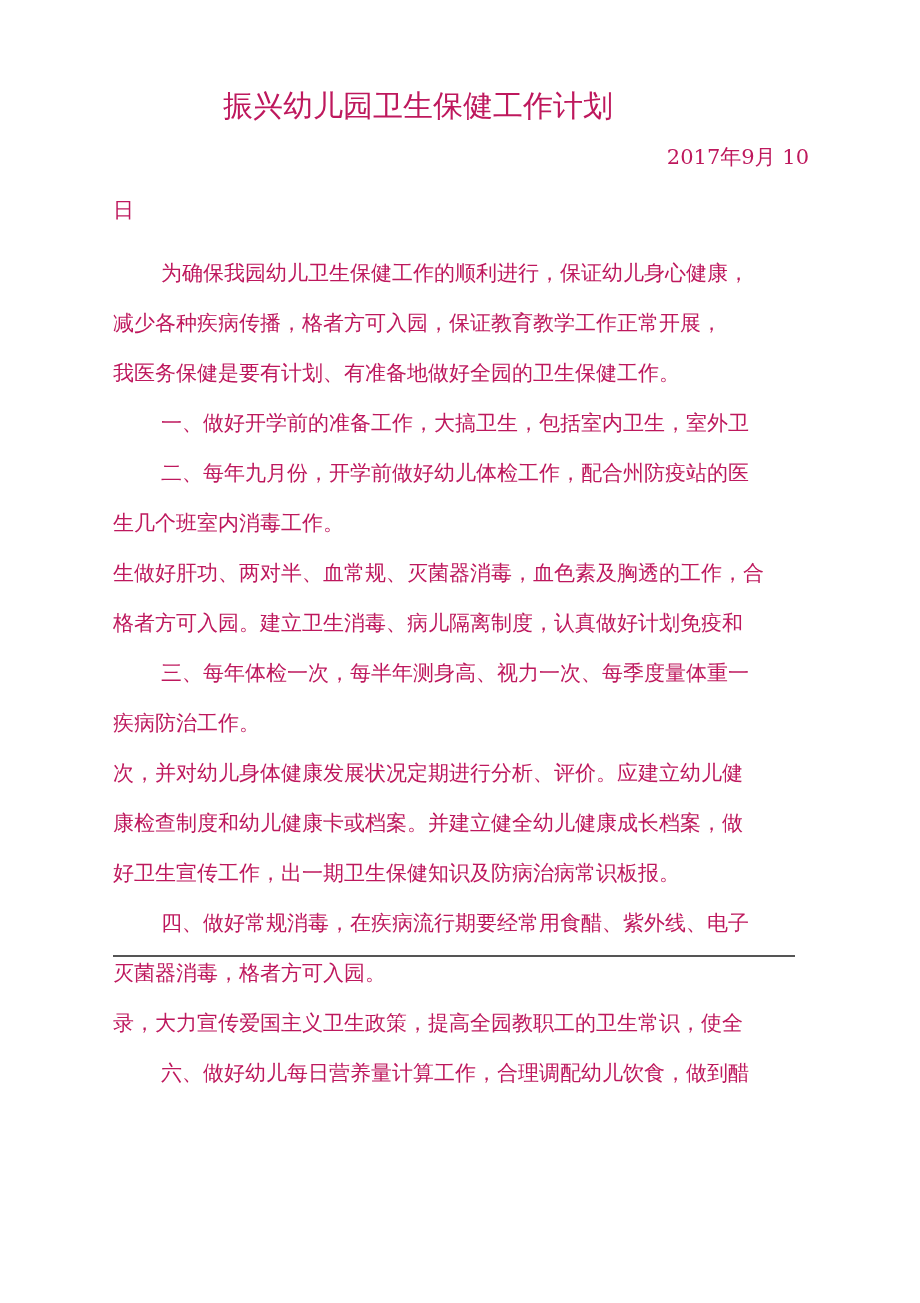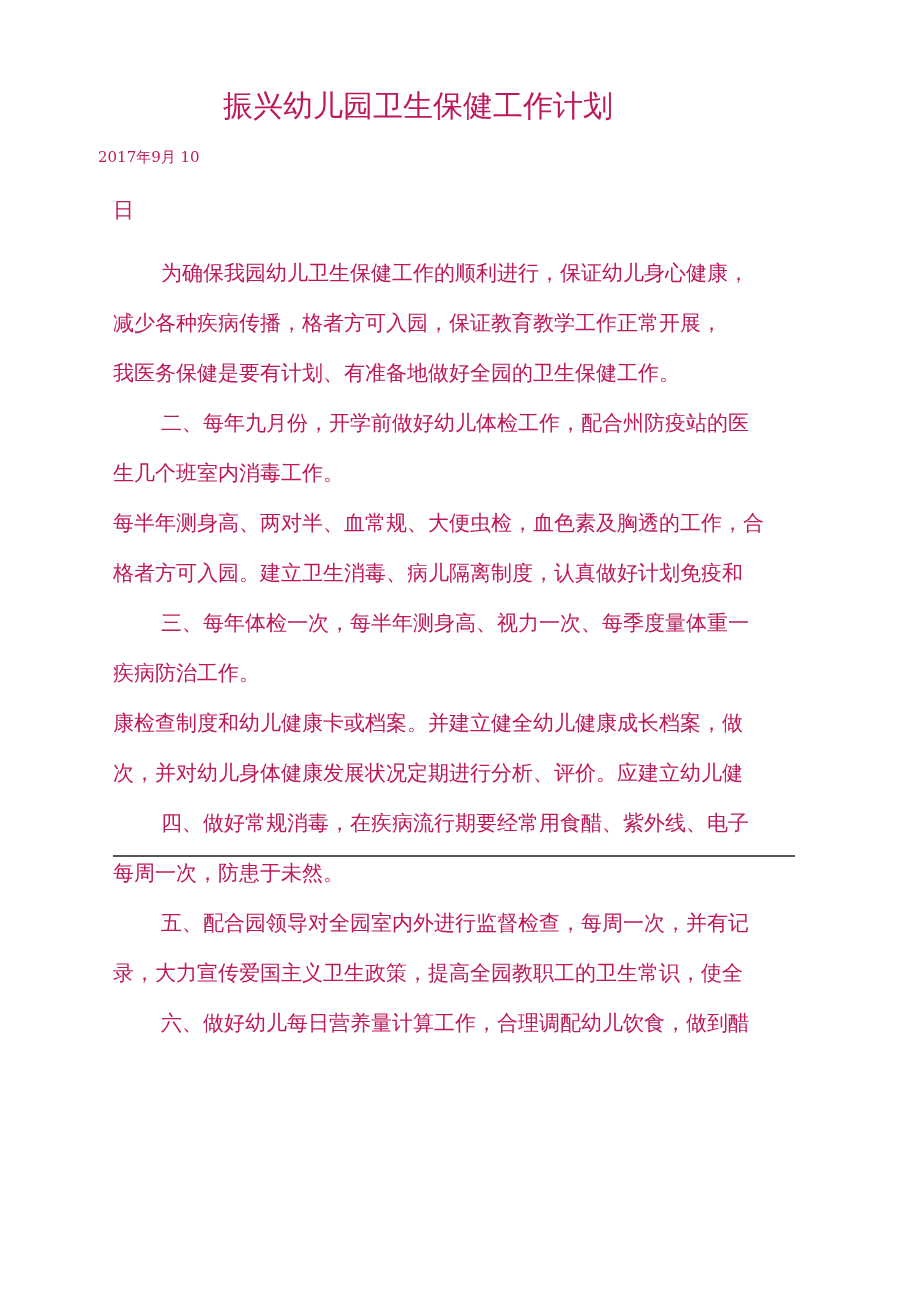--- a/index.html
+++ b/index.html
@@ -23,24 +23,24 @@
     width: 610px;
     text-align: center;
     font-size: 30px;
     line-height: 34px;
     letter-spacing: 0px;
     white-space: nowrap;
   }
   .date-line {
     position: absolute;
     top: 145px;
-    left: 98px;
+    left: 127px;
     width: 682px;
-    text-align: left;
-    font-size: 15px;
+    text-align: right;
+    font-size: 21px;
     line-height: 24px;
     white-space: nowrap;
   }
   .date-wrap {
     position: absolute;
     top: 198px;
     left: 113px;
     font-size: 21px;
     line-height: 24px;
   }
@@ -78,27 +78,28 @@
   <div class="doc-title">振兴幼儿园卫生保健工作计划</div>
 
   <div class="date-line">2017年9月 10</div>
 
   <div class="date-wrap">日</div>
 
   <div class="doc-body" id="doc-body">
       <div class="body-line indent">为确保我园幼儿卫生保健工作的顺利进行，保证幼儿身心健康，</div>
       <div class="body-line">减少各种疾病传播，格者方可入园，保证教育教学工作正常开展，</div>
       <div class="body-line">我医务保健是要有计划、有准备地做好全园的卫生保健工作。</div>
+      <div class="body-line indent">一、做好开学前的准备工作，大搞卫生，包括室内卫生，室外卫</div>
       <div class="body-line indent">二、每年九月份，开学前做好幼儿体检工作，配合州防疫站的医</div>
       <div class="body-line">生几个班室内消毒工作。</div>
-      <div class="body-line">每半年测身高、两对半、血常规、大便虫检，血色素及胸透的工作，合</div>
+      <div class="body-line">生做好肝功、两对半、血常规、灭菌器消毒，血色素及胸透的工作，合</div>
       <div class="body-line">格者方可入园。建立卫生消毒、病儿隔离制度，认真做好计划免疫和</div>
       <div class="body-line indent">三、每年体检一次，每半年测身高、视力一次、每季度量体重一</div>
       <div class="body-line">疾病防治工作。</div>
+      <div class="body-line">次，并对幼儿身体健康发展状况定期进行分析、评价。应建立幼儿健</div>
       <div class="body-line">康检查制度和幼儿健康卡或档案。并建立健全幼儿健康成长档案，做</div>
-      <div class="body-line">次，并对幼儿身体健康发展状况定期进行分析、评价。应建立幼儿健</div>
+      <div class="body-line">好卫生宣传工作，出一期卫生保健知识及防病治病常识板报。</div>
       <div class="body-line indent">四、做好常规消毒，在疾病流行期要经常用食醋、紫外线、电子</div>
-      <div class="body-line rule-before">每周一次，防患于未然。</div>
-      <div class="body-line indent">五、配合园领导对全园室内外进行监督检查，每周一次，并有记</div>
+      <div class="body-line rule-before">灭菌器消毒，格者方可入园。</div>
       <div class="body-line">录，大力宣传爱国主义卫生政策，提高全园教职工的卫生常识，使全</div>
       <div class="body-line indent">六、做好幼儿每日营养量计算工作，合理调配幼儿饮食，做到醋</div>
     </div>
 </div>
 
 </body></html>

